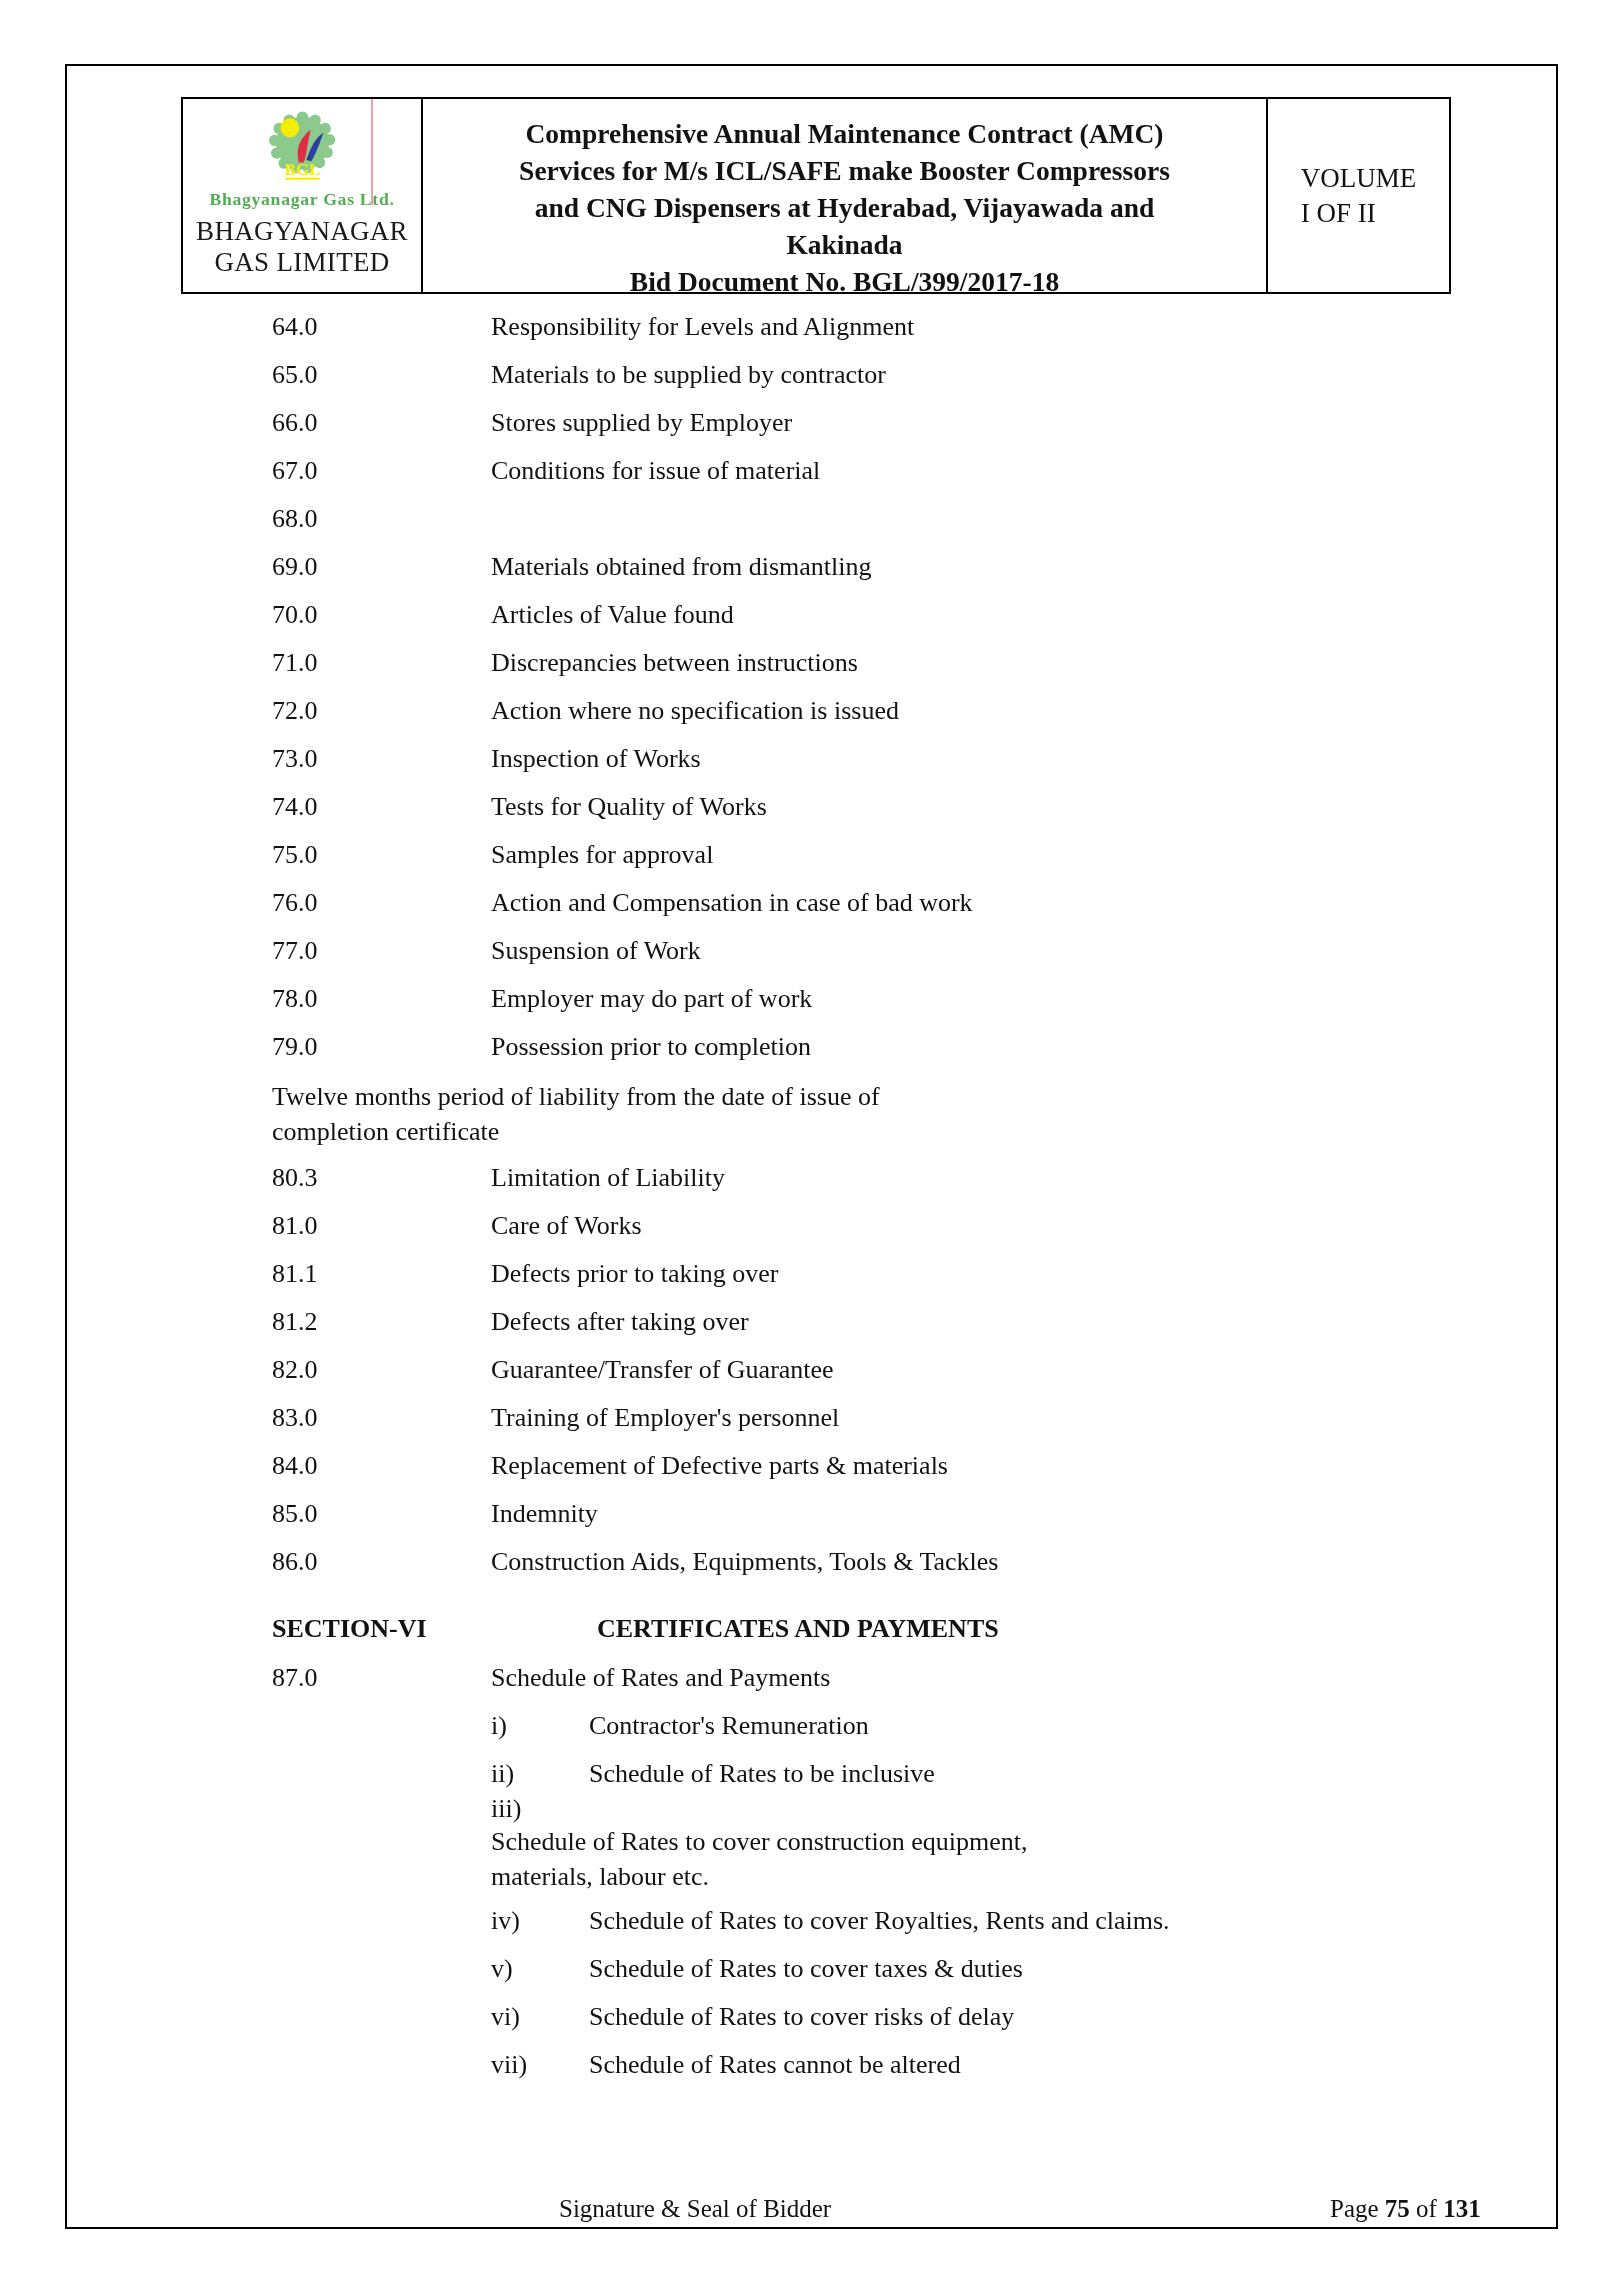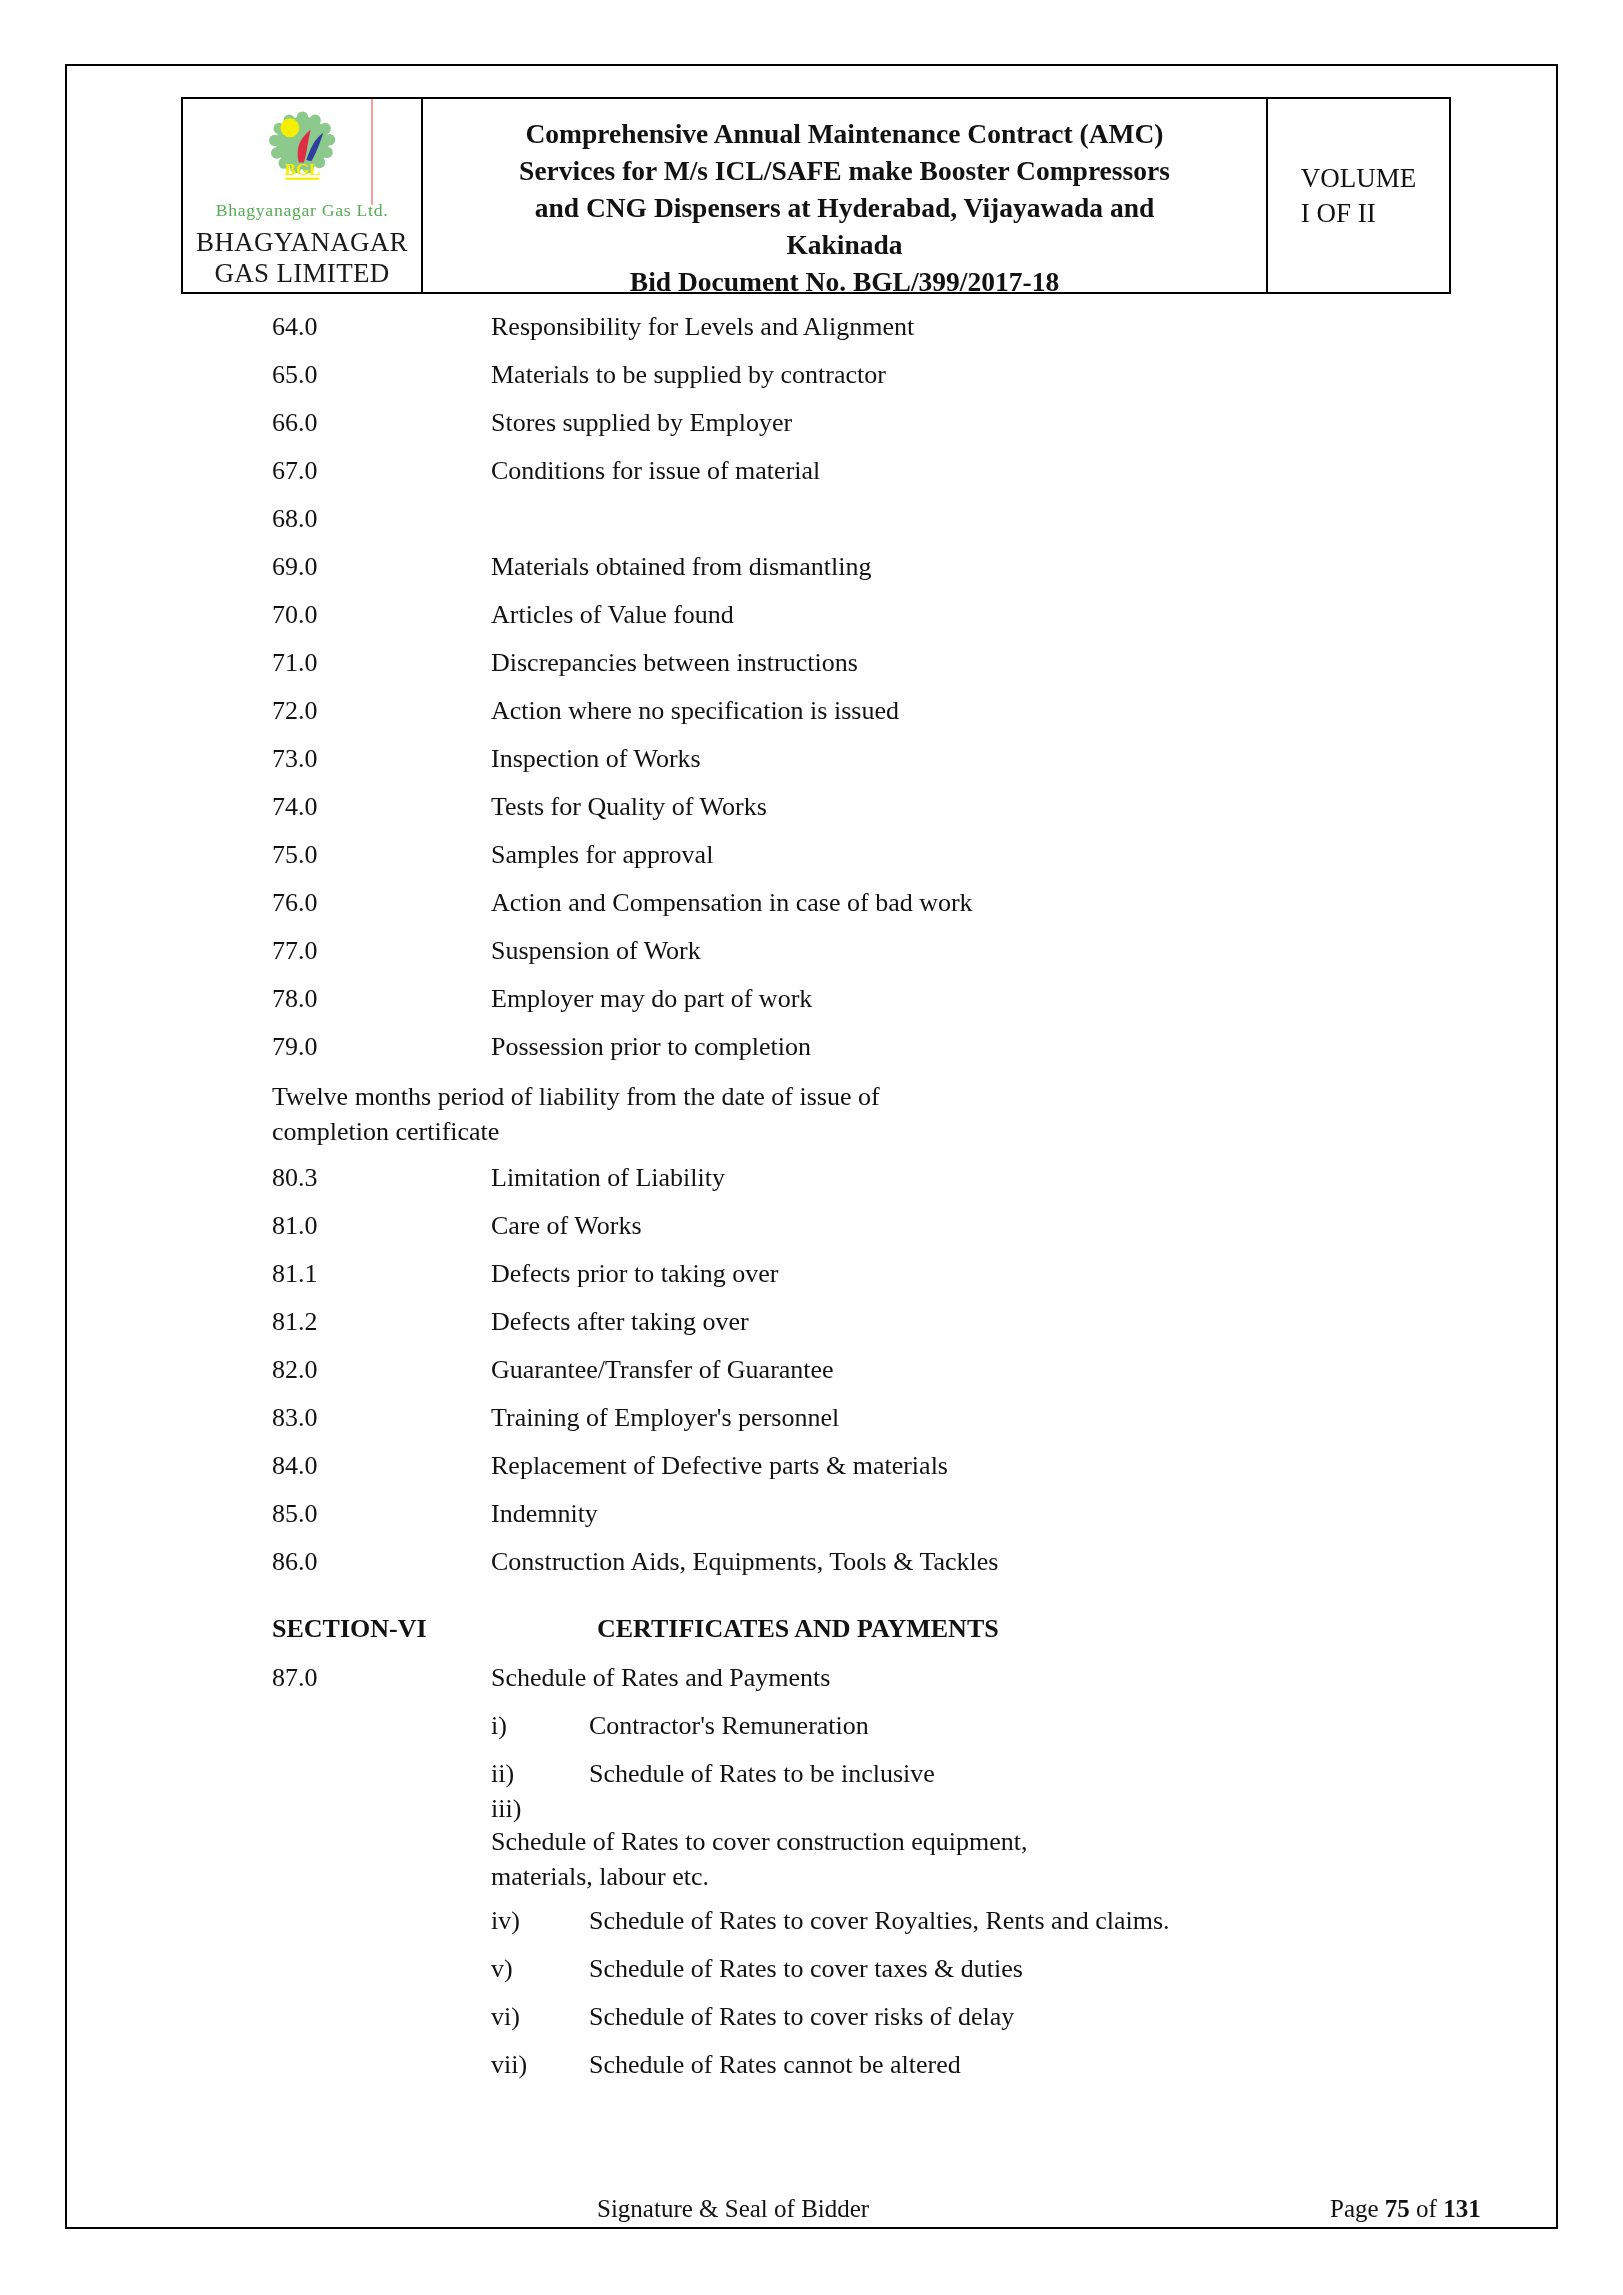--- a/index.html
+++ b/index.html
@@ -27,23 +27,23 @@
   }
   .header-cell { height:100%; }
   .header-cell + .header-cell { border-left:2.6px solid #000; }
   .logo-cell {
     width:238px; flex:none;
     position:relative;
     text-align:center;
     padding-top:7.9px;
   }
   .logo-subtitle {
-    font-size:17.7px; font-weight:normal;
+    font-size:17.7px; font-weight:bold;
     color:#53ae53; letter-spacing:0.7px;
-    margin-top:11px;
+    margin-top:0px;
   }
   .company-name {
     margin-top:6.5px;
     font-size:27px; line-height:31px;
     letter-spacing:0.3px;
     white-space:pre-line;
     color:#1a1a1a;
   }
   .scan-line {
     position:absolute; top:0px; left:188px;
@@ -82,21 +82,21 @@
   .row.two-line .desc { line-height:35px; }
   .row.two-line { margin-bottom:13px; }
   .section-row { font-weight:bold; margin-top:36px; margin-bottom:18.3px; }
   .section-row .num { width:325px; }
   .sub-row { margin-left:219px; }
   .sub-row .rn { width:98px; flex:none; }
   .sub-row.tight { margin-bottom:3.3px; }
   .sub-row.two-line { margin-bottom:11.8px;flex-direction:column; }
   
   .footer-signature {
-    position:absolute; left:597px; top:2195px;
+    position:absolute; left:559px; top:2195px;
     font-size:25px;
   }
   .footer-page {
     position:absolute; left:1330px; top:2195px;
     font-size:25px;
   }
   .footer-page b { font-weight:bold; }
   
   .bgl-logo { display:block; margin:0 auto; }
 </style>

